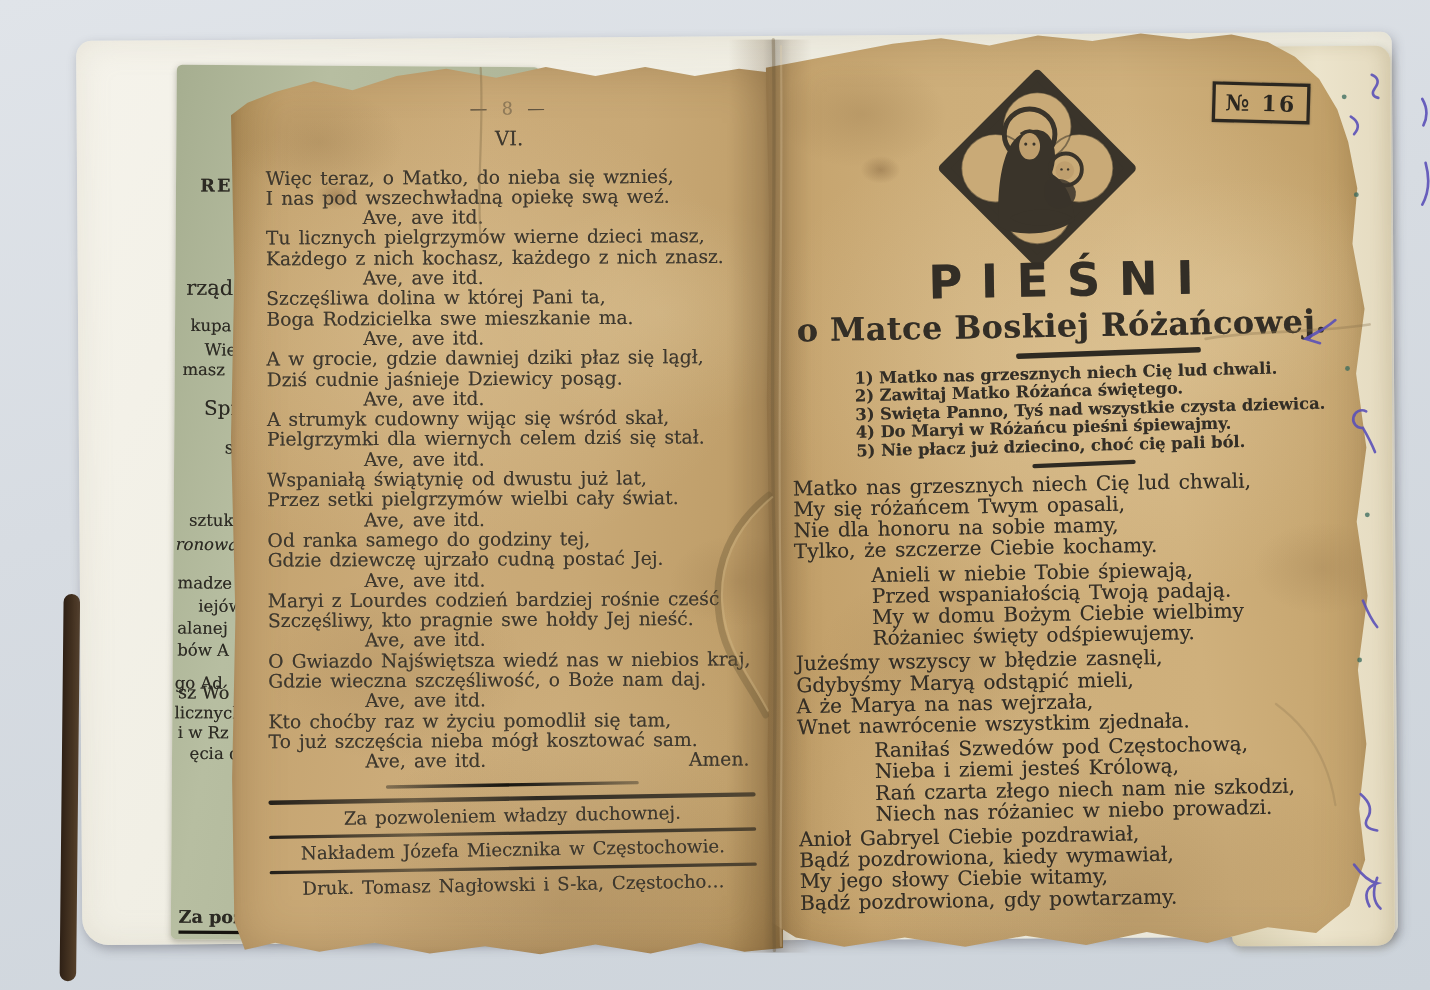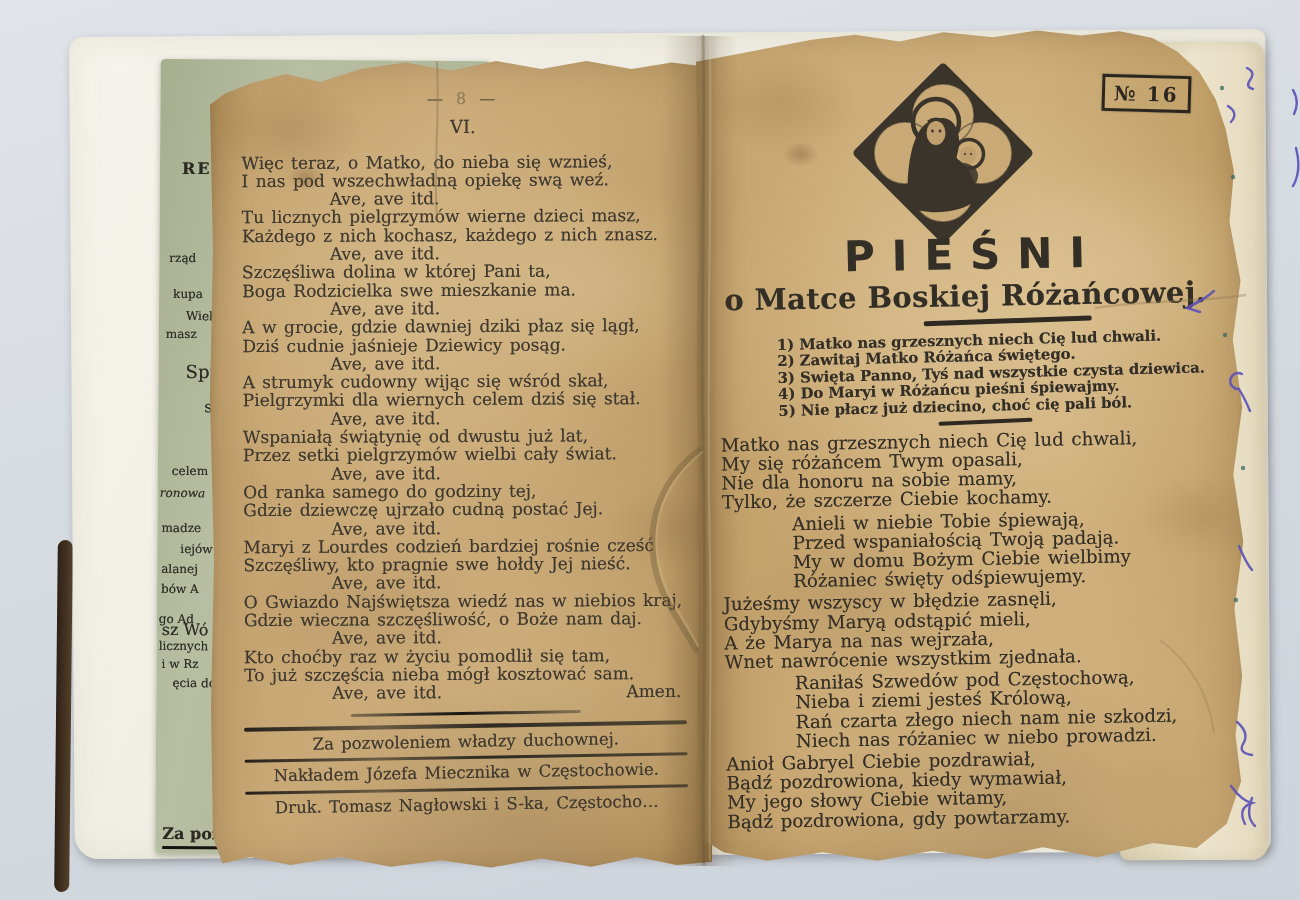--- a/index.html
+++ b/index.html
@@ -18,23 +18,23 @@
 
   .sheet-cream{position:absolute;left:1118px;top:42px;width:148px;height:818px;
     background:linear-gradient(90deg,#d9d0b2,#ece4cc 55%,#e4dabf);
     border-radius:6px 14px 16px 8px;transform:rotate(-.3deg);
     box-shadow:1px 3px 8px rgba(70,60,40,.3), inset -6px 0 14px rgba(140,120,80,.18);}
 
   .clipping{position:absolute;left:158px;top:60px;width:330px;height:795px;overflow:hidden;
     background:linear-gradient(100deg,#a6ae90,#b7bea1 30%,#afb699 70%,#9ca687);
     border-radius:5px;transform:rotate(.4deg);box-shadow:0 2px 6px rgba(60,60,40,.35);
     color:#2c2a23;}
-  .frag{position:absolute;font-size:12px;white-space:nowrap;text-shadow:0 0 .6px rgba(44,42,35,.6);}
+  .frag{position:absolute;font-size:15px;white-space:nowrap;text-shadow:0 0 .6px rgba(44,42,35,.6);}
   .frag:nth-child(1){top:100px;left:22px;font-size:16px;font-weight:bold;letter-spacing:2px;}
-  .frag:nth-child(2){top:192px;left:10px;font-size:12px;}
+  .frag:nth-child(2){top:192px;left:10px;font-size:19px;}
   .frag:nth-child(3){top:228px;left:14px;}
   .frag:nth-child(4){top:250px;left:27px;}
   .frag:nth-child(5){top:268px;left:7px;}
   .frag:nth-child(6){top:302px;left:27px;font-size:18px;}
   .frag:nth-child(7){top:338px;left:10px;font-size:16px;margin-left:36px;}
   .frag:nth-child(8){top:405px;left:14px;}
   .frag:nth-child(9){top:427px;left:2px;font-style:italic;}
   .frag:nth-child(10){top:462px;left:4px;}
   .frag:nth-child(11){top:483px;left:7px;margin-left:16px;}
   .frag:nth-child(12){top:503px;left:4px;}
@@ -123,21 +123,21 @@
 
   <div class="clipping">
 
   <div class="frag">RE</div>
       <div class="frag">rząd</div>
       <div class="frag">kupa</div>
       <div class="frag">Wiel</div>
       <div class="frag">masz</div>
       <div class="frag">Spr</div>
       <div class="frag">stwa</div>
-      <div class="frag">celem</div>
+      <div class="frag">sztuk</div>
       <div class="frag">ronowa</div>
       <div class="frag">madze</div>
       <div class="frag">iejów</div>
       <div class="frag">alanej</div>
       <div class="frag">bów A</div>
       <div class="frag">go Ad</div>
       <div class="frag">sz Wó</div>
       <div class="frag">licznych</div>
       <div class="frag">i w Rz</div>
       <div class="frag">ęcia do</div>

